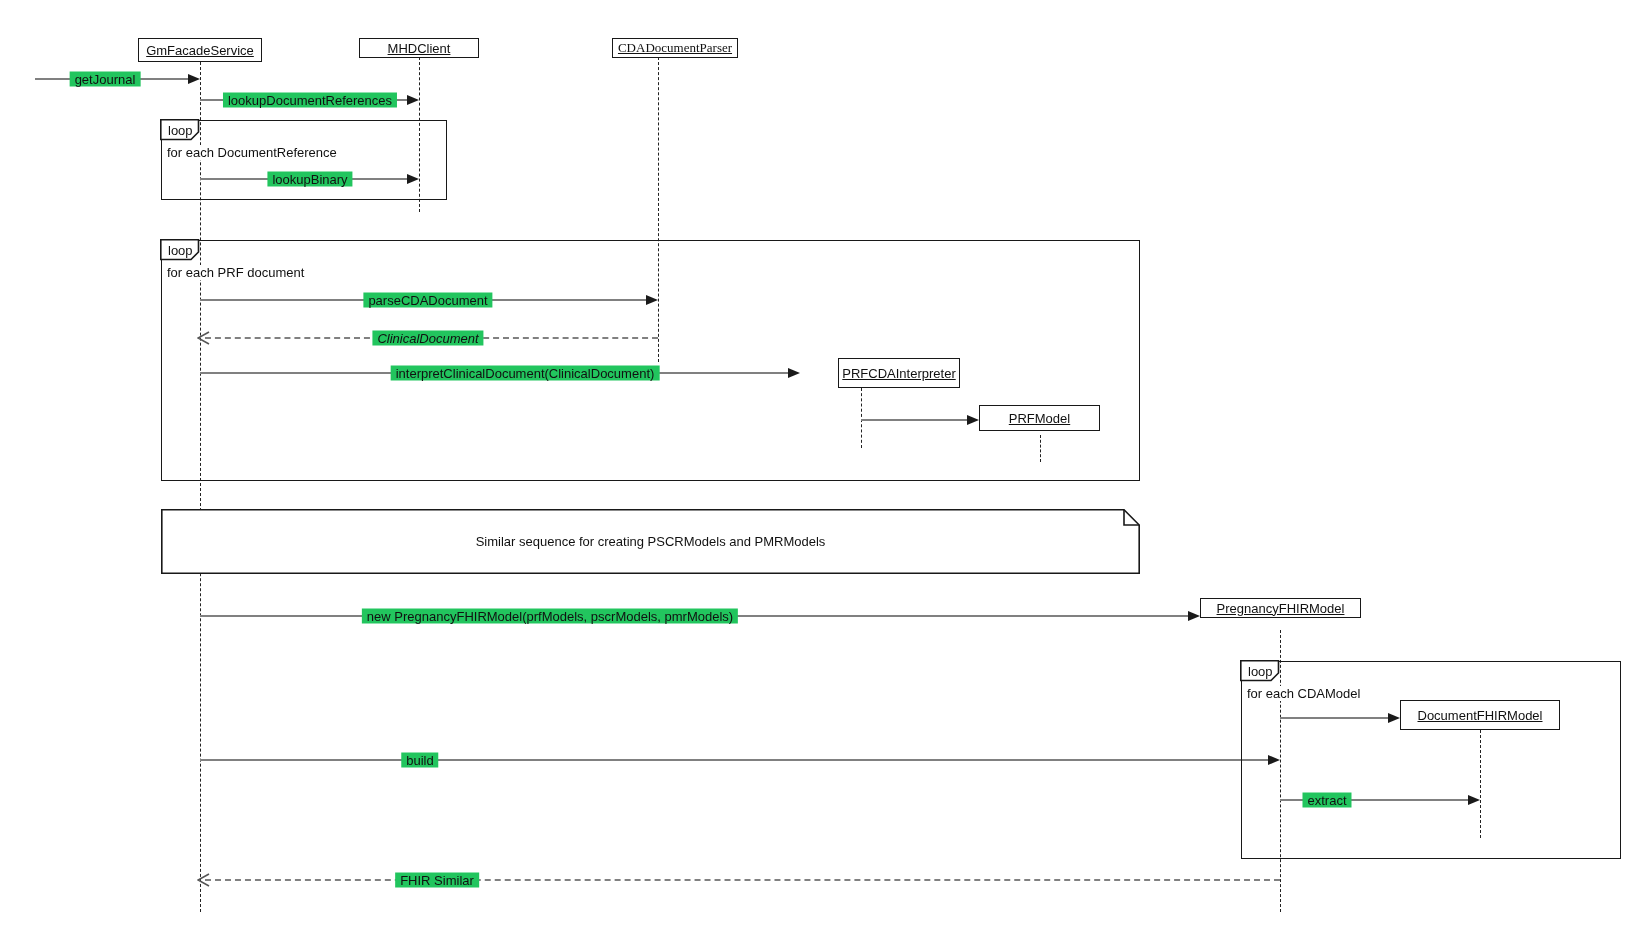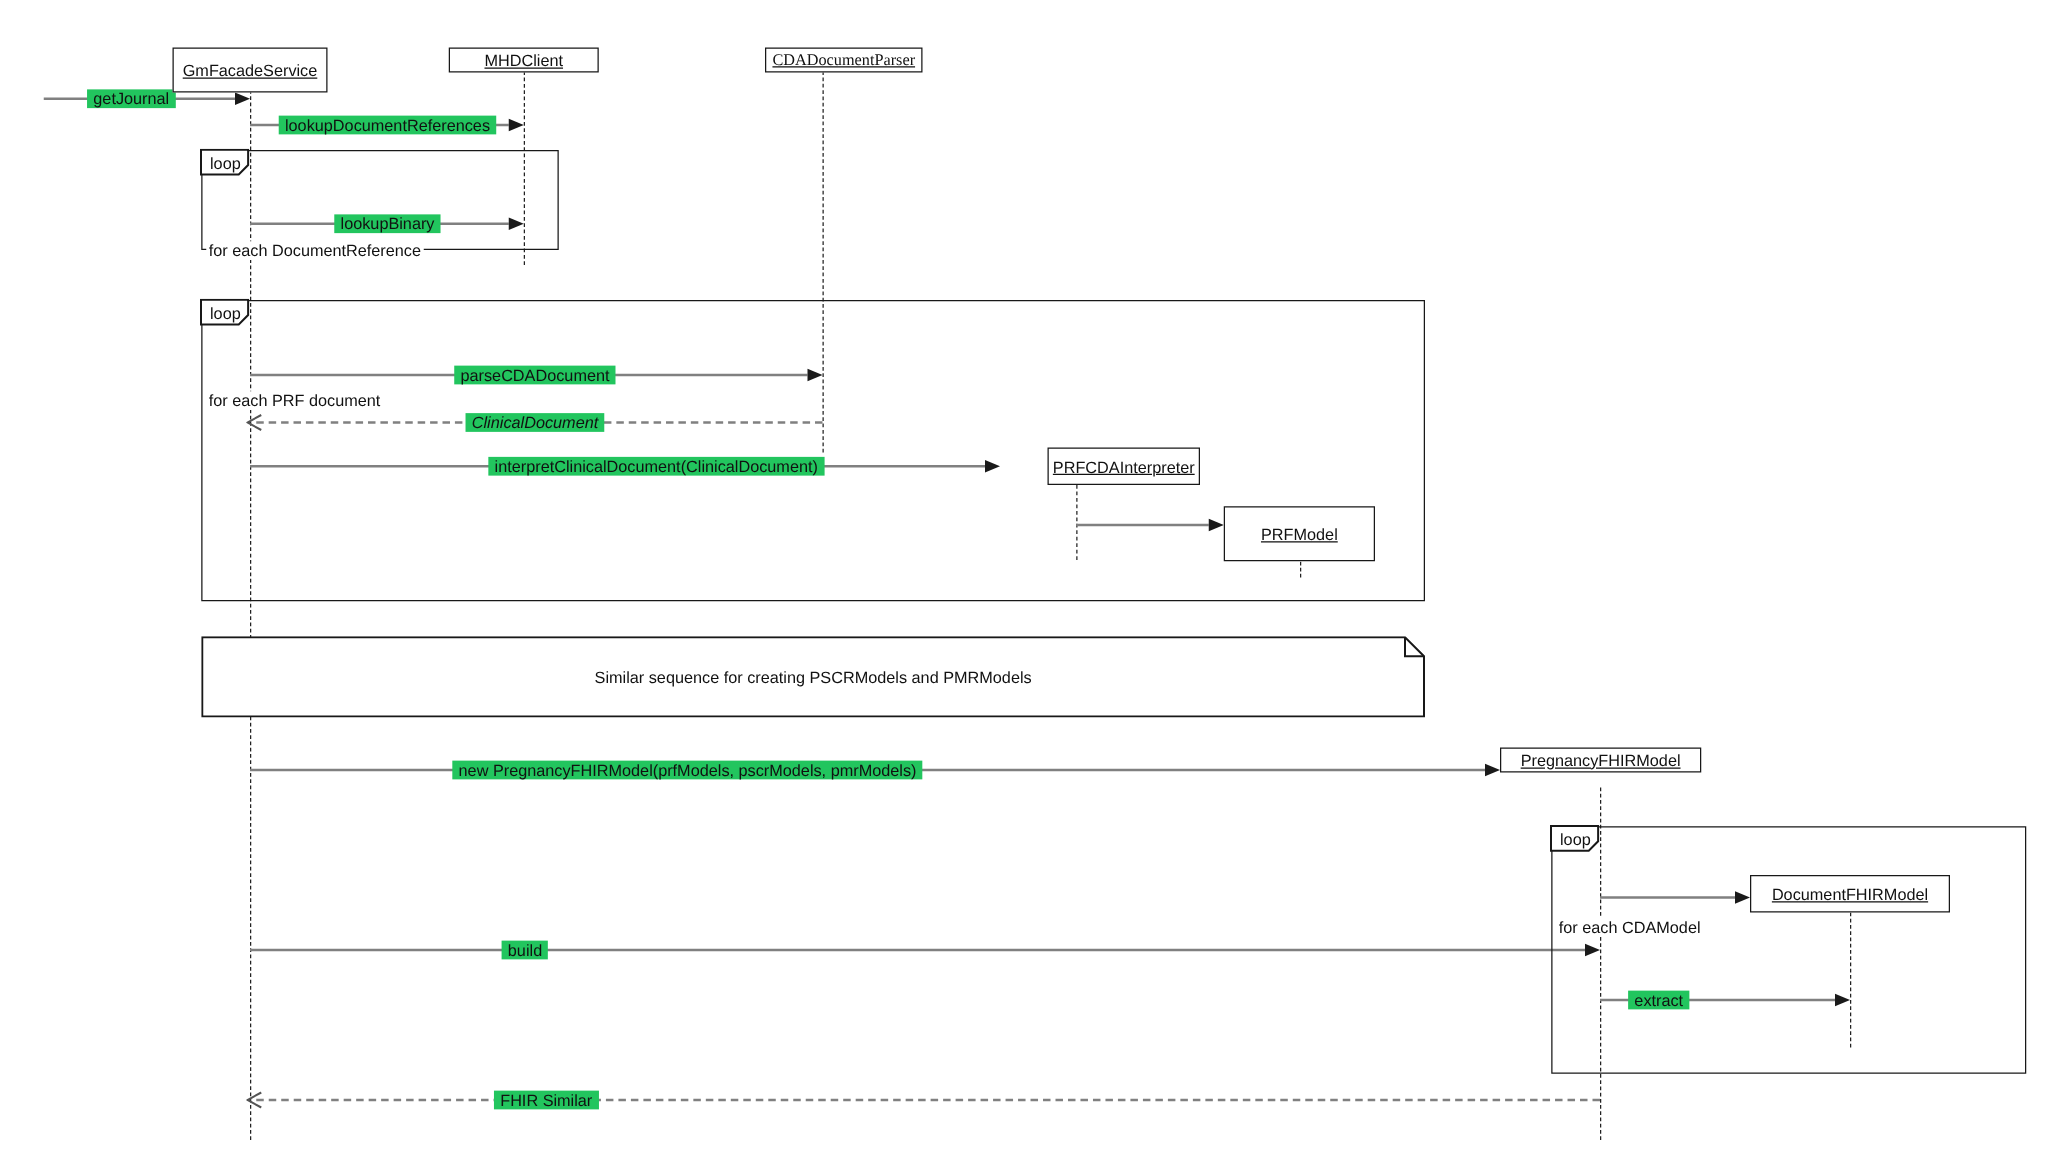--- a/index.html
+++ b/index.html
@@ -31,21 +31,21 @@
   }
   .aopen{position:absolute;z-index:4;}
   
   .frame{position:absolute;box-sizing:border-box;border:1.6px solid #181818;background:transparent;z-index:5;}
   .frame-tab{position:absolute;left:-1.6px;top:-1.6px;z-index:6;}
   .frame-kw{
     position:absolute;left:6px;top:2px;font-size:13px;background:transparent;z-index:7;
   }
   .frame-cond{
     position:absolute;left:3px;top:24px;font-size:13px;background:#fff;
-    white-space:nowrap;z-index:7;padding:0 2px;margin-top:48px;
+    white-space:nowrap;z-index:7;padding:0 2px;
   }
   
   .note{position:absolute;z-index:6;}
   .note-text{
     position:absolute;left:0;top:0;width:100%;height:100%;
     display:flex;align-items:center;justify-content:center;font-size:13px;z-index:7;
   }
 </style>
 </head>
 <body>
@@ -53,33 +53,33 @@
 <div class="canvas">
 
   <div class="lifeline" style="left:200px;top:57px;height:855px;"></div>
   <div class="lifeline" style="left:419px;top:57px;height:155px;"></div>
   <div class="lifeline" style="left:658px;top:57px;height:305px;"></div>
   <div class="lifeline" style="left:861px;top:388px;height:60px;"></div>
   <div class="lifeline" style="left:1040px;top:435px;height:27px;"></div>
   <div class="lifeline" style="left:1280px;top:630px;height:282px;"></div>
   <div class="lifeline" style="left:1480px;top:730px;height:108px;"></div>
 
-  <div class="pbox" style="left:138px;top:38px;width:124px;height:36px;">
+  <div class="pbox" style="left:138px;top:38px;width:124px;height:24px;">
     <span>GmFacadeService</span>
   </div>
   <div class="pbox" style="left:359px;top:38px;width:120px;height:20px;">
     <span>MHDClient</span>
   </div>
   <div class="pbox" style="left:612px;top:38px;width:126px;height:20px;font-family:Liberation Serif, serif;">
     <span>CDADocumentParser</span>
   </div>
   <div class="pbox" style="left:838px;top:358px;width:122px;height:30px;">
     <span>PRFCDAInterpreter</span>
   </div>
-  <div class="pbox" style="left:979px;top:405px;width:121px;height:44px;">
+  <div class="pbox" style="left:979px;top:405px;width:121px;height:26px;">
     <span>PRFModel</span>
   </div>
   <div class="pbox" style="left:1200px;top:598px;width:161px;height:20px;">
     <span>PregnancyFHIRModel</span>
   </div>
   <div class="pbox" style="left:1400px;top:700px;width:160px;height:30px;">
     <span>DocumentFHIRModel</span>
   </div>
 
   <div class="frame" style="left:161px;top:120px;width:286px;height:80px;">

